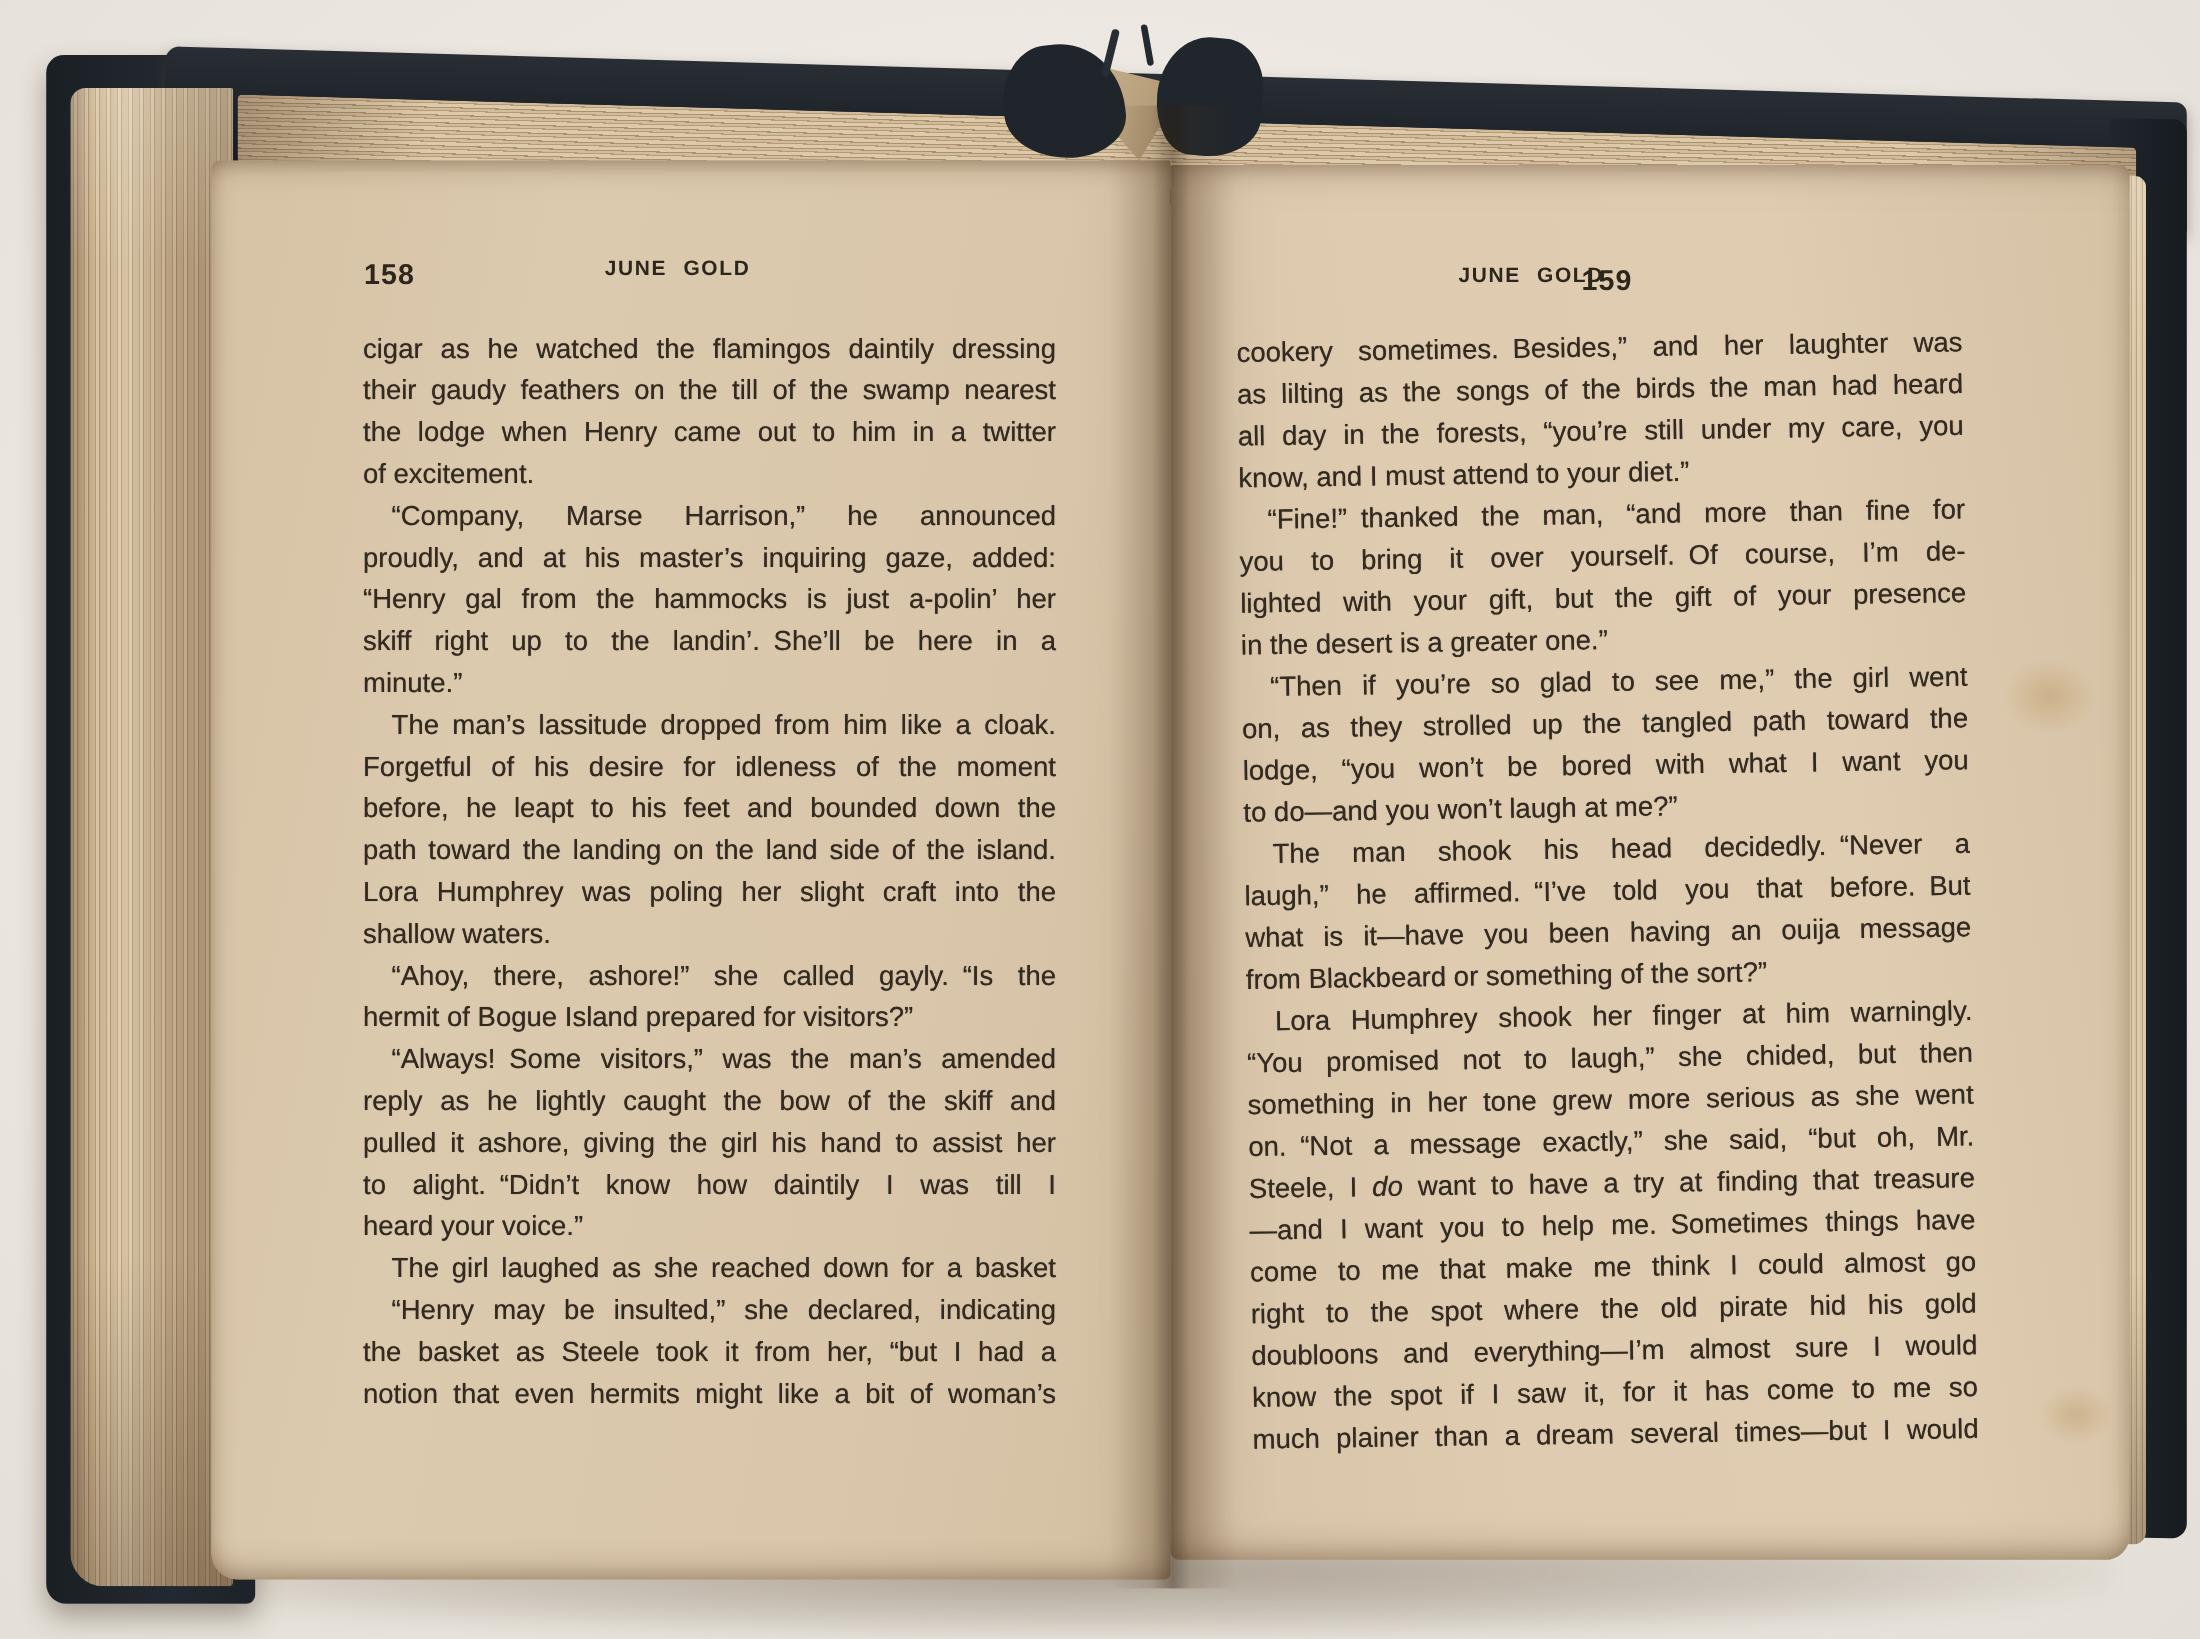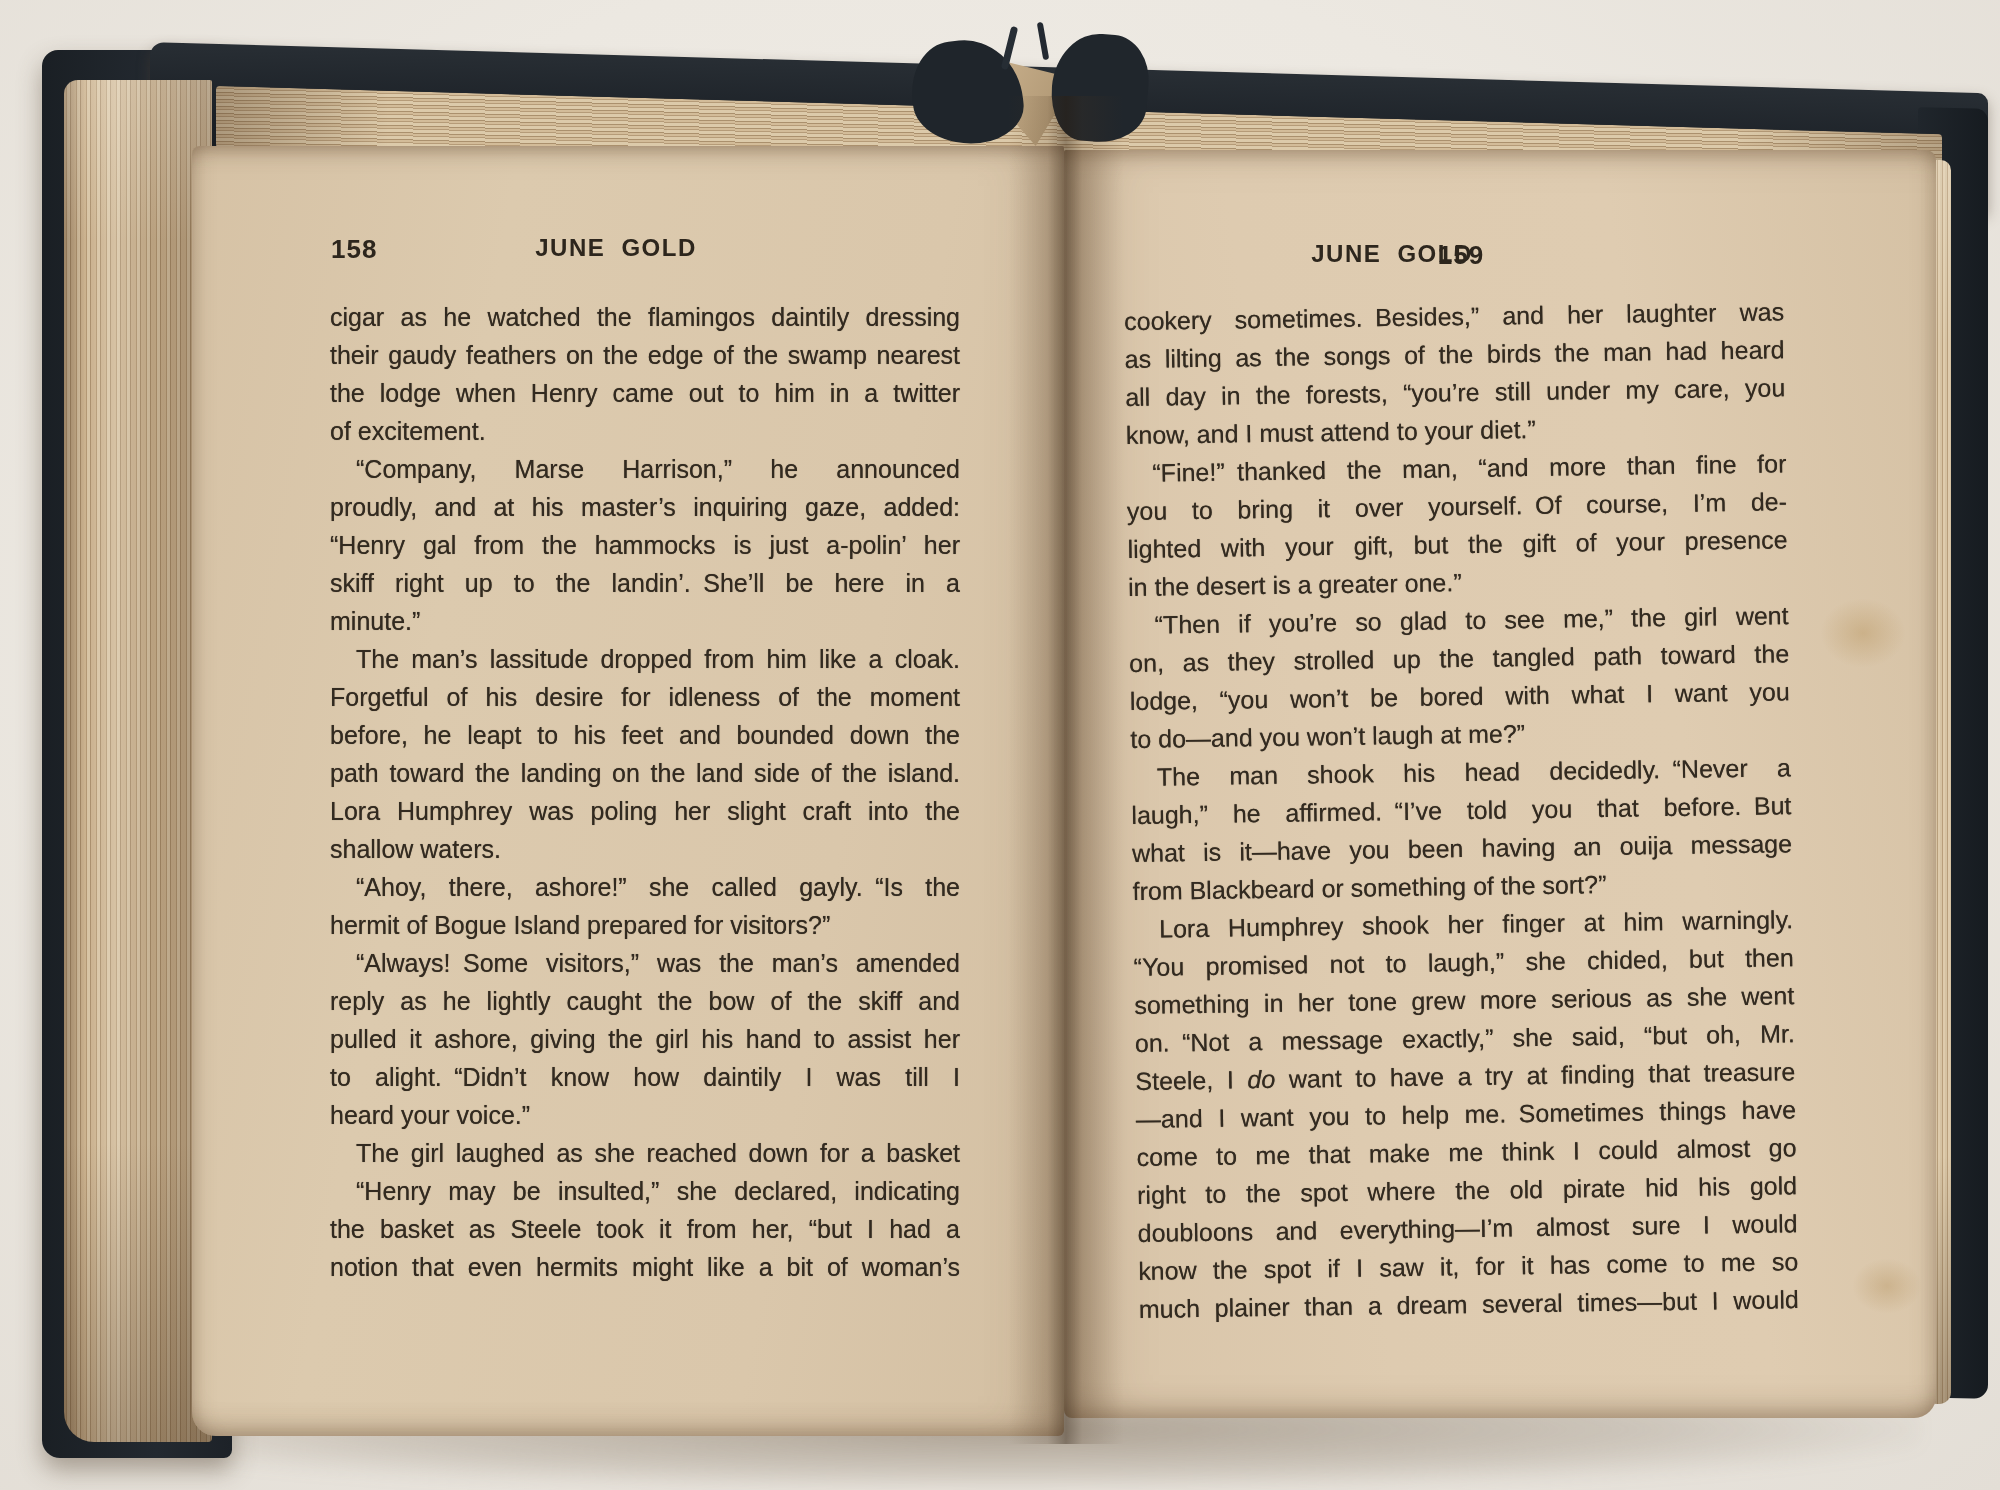--- a/index.html
+++ b/index.html
@@ -68,21 +68,21 @@
                inset -16px 0 22px -14px rgba(110,85,60,.35);}
   .page > div{position:absolute;}
 
   .gutter-shadow{left:1008px;top:96px;width:116px;height:1348px;pointer-events:none;
     background:linear-gradient(to right, rgba(74,52,30,0) 0%, rgba(74,52,30,.16) 34%, rgba(47,31,15,.42) 50%, rgba(74,52,30,.18) 64%, rgba(74,52,30,0) 100%);}
 
   
   .folio{font-size:26px;font-weight:bold;color:#2d261d;letter-spacing:1px;}
   .folio-left{left:139px;top:88px;}
   .folio-right{left:66px;width:662px;top:90px;text-align:center;}
-  .head{font-size:24px;font-weight:bold;color:#2d261d;letter-spacing:1.5px;word-spacing:8px;white-space:nowrap;}
+  .head{font-size:19px;font-weight:bold;color:#2d261d;letter-spacing:1.5px;word-spacing:8px;white-space:nowrap;}
   .head-left{left:0;width:100%;top:88px;text-align:center;transform:translateX(-12px);}
   .head-right{left:0;width:100%;top:90px;text-align:center;transform:translateX(-108px);}
 
   .text-block{font-size:25px;line-height:38px;color:#322a20;text-shadow:0 0 .7px rgba(46,36,24,.75);}
   .text-left{left:138px;top:152px;width:630px;}
   .text-right{left:69px;top:152px;width:660px;transform:rotate(-.85deg);transform-origin:0 60%;}
   .line{text-align:justify;text-align-last:justify;}
   .line.indent{text-indent:26px;}
   .line.pend{text-align-last:left;}
   .line i{font-style:italic;}
@@ -111,21 +111,21 @@
   <div class="tear-blob-l"></div>
   <div class="tear-blob-r"></div>
   <div class="thread1"></div>
   <div class="thread2"></div>
 
   <div class="page page-left">
     <div class="folio folio-left">158</div>
     <div class="head head-left">JUNE GOLD</div>
     <div class="text-block text-left">
         <div class="line">cigar as he watched the flamingos daintily dressing</div>
-        <div class="line">their gaudy feathers on the edge of the swamp nearest</div>
+        <div class="line">their gaudy feathers on the till of the swamp nearest</div>
         <div class="line">the lodge when Henry came out to him in a twitter</div>
         <div class="line pend">of excitement.</div>
         <div class="line indent">“Company, Marse Harrison,” he announced</div>
         <div class="line">proudly, and at his master’s inquiring gaze, added:</div>
         <div class="line">“Henry gal from the hammocks is just a-polin’ her</div>
         <div class="line">skiff right up to the landin’. She’ll be here in a</div>
         <div class="line pend">minute.”</div>
         <div class="line indent">The man’s lassitude dropped from him like a cloak.</div>
         <div class="line">Forgetful of his desire for idleness of the moment</div>
         <div class="line">before, he leapt to his feet and bounded down the</div>

